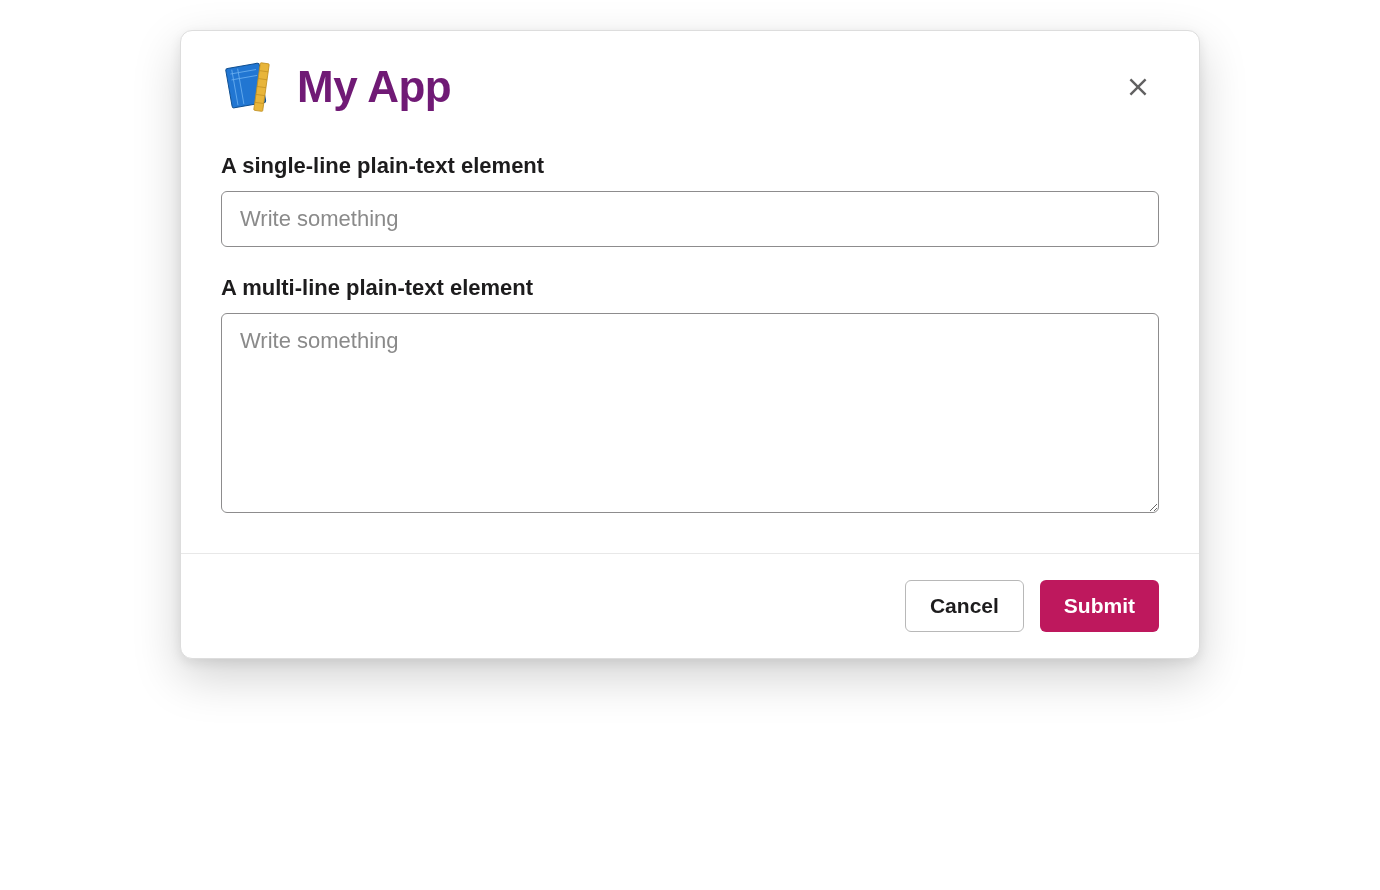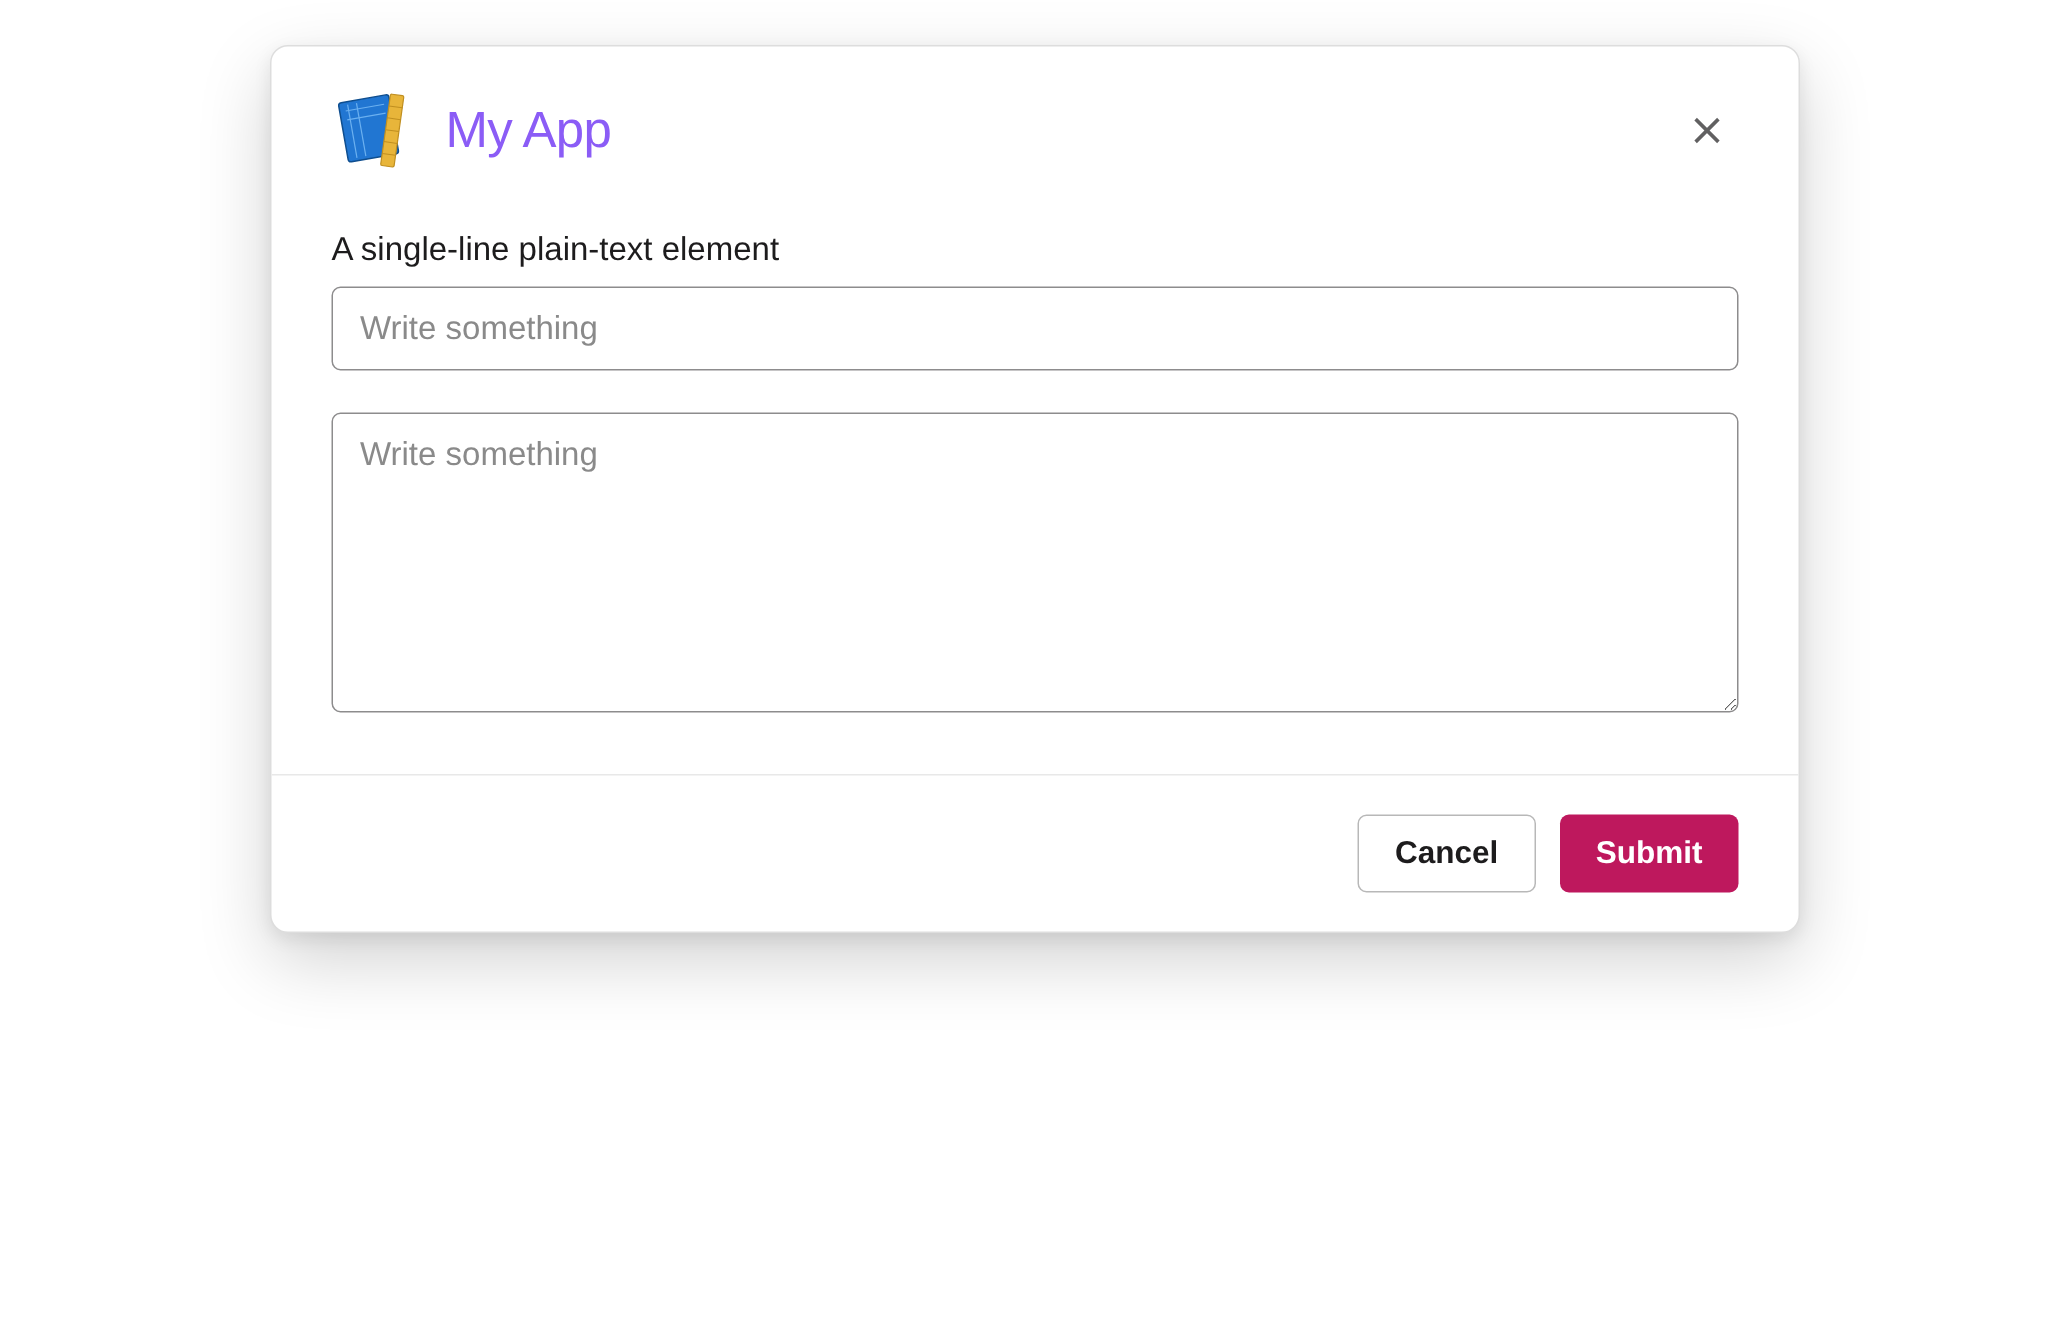--- a/index.html
+++ b/index.html
@@ -35,23 +35,23 @@
       height: 56px;
       margin-right: 20px;
       position: relative;
       flex-shrink: 0;
     }
     .app-icon svg {
       width: 100%;
       height: 100%;
     }
     .modal-title {
-      font-size: 34px;
-      font-weight: 400;
-      color: #8b5cf6;
+      font-size: 44px;
+      font-weight: 700;
+      color: #701a75;
       letter-spacing: -0.5px;
       flex: 1;
     }
     .close-button {
       background: none;
       border: none;
       cursor: pointer;
       padding: 8px;
       color: #616061;
       display: flex;
@@ -66,21 +66,21 @@
       padding: 28px 40px 36px 40px;
     }
     .field-group {
       margin-bottom: 28px;
     }
     .field-group:last-child {
       margin-bottom: 0;
     }
     .field-label {
       font-size: 22px;
-      font-weight: 400;
+      font-weight: 700;
       color: #1d1c1d;
       margin-bottom: 12px;
       display: block;
     }
     .text-input {
       width: 100%;
       padding: 14px 18px;
       font-size: 22px;
       font-family: inherit;
       border: 1px solid #8d8c8d;
@@ -166,20 +166,21 @@
       </svg>
     </button>
   </div>
 
   <div class="modal-body">
     <div class="field-group">
       <label class="field-label">A single-line plain-text element</label>
       <input type="text" class="text-input" placeholder="Write something" style="">
     </div>
     <div class="field-group">
+      <label class="field-label">A multi-line plain-text element</label>
       <textarea class="textarea-input" placeholder="Write something" style=""></textarea>
     </div>
   </div>
 
   <div class="modal-footer">
     <button class="btn btn-secondary">Cancel</button>
     <button class="btn btn-primary">Submit</button>
   </div>
 </div>
 

